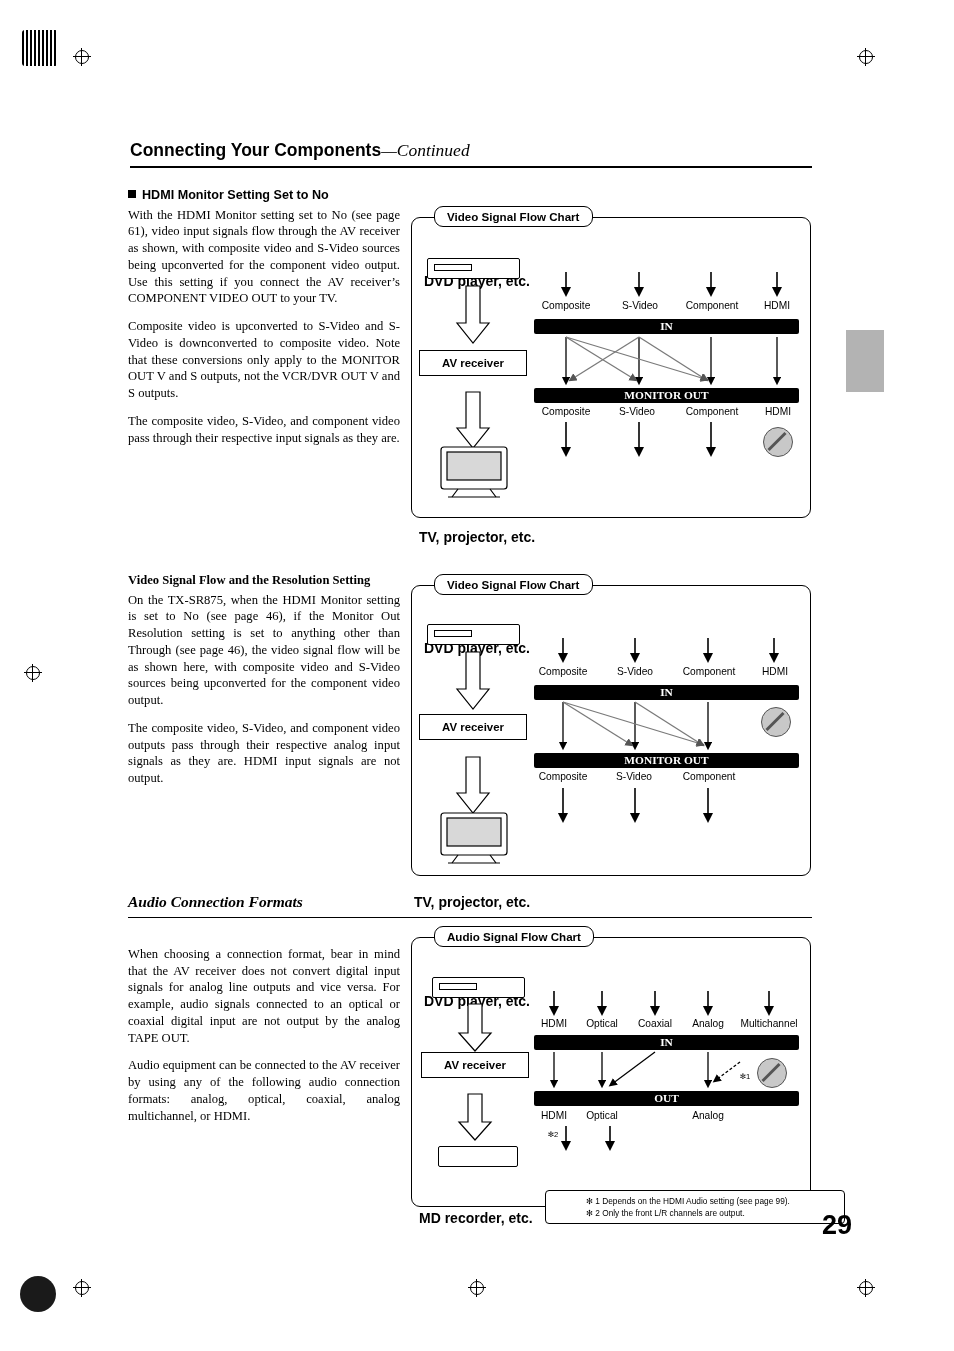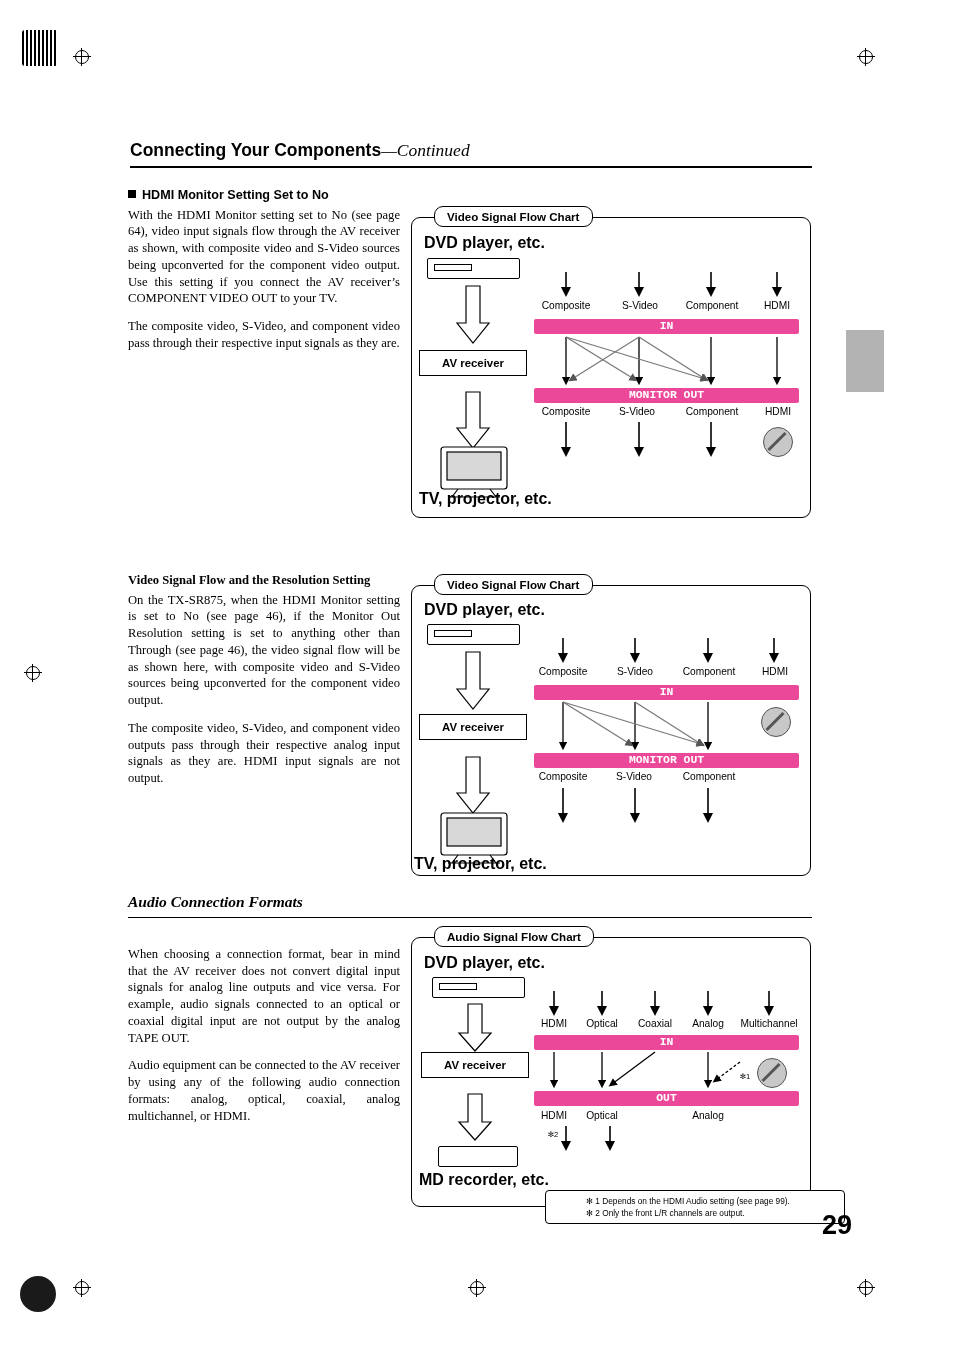--- a/index.html
+++ b/index.html
@@ -27,22 +27,22 @@
   .sq{display:inline-block;width:8px;height:8px;background:#000;margin-right:6px;vertical-align:1px;}
   p.tp{margin:0 0 11px 0;}
   .bold-serif{font-weight:bold;}
 
   
   .panel{position:absolute;border:1px solid #000;border-radius:9px;background:#fff;}
   .panel-title{position:absolute;background:#fff;border:1px solid #000;border-radius:9px;
     font-family:"Liberation Sans",sans-serif;font-weight:bold;font-size:11.6px;
     padding:3px 12px;white-space:nowrap;}
   .lbl{position:absolute;font-family:"Liberation Sans",sans-serif;font-size:10.2px;white-space:nowrap;text-align:center;}
-  .lbl-b{position:absolute;font-family:"Liberation Sans",sans-serif;font-weight:bold;font-size:16px;white-space:nowrap;}
-  .bar{position:absolute;background:#ec4899;color:#fff;font-family:Liberation Mono, monospace;
+  .lbl-b{position:absolute;font-family:"Liberation Sans",sans-serif;font-weight:bold;font-size:14px;white-space:nowrap;margin-top:39px;}
+  .bar{position:absolute;background:#000000;color:#fff;font-family:Liberation Serif, serif;
     font-weight:bold;font-size:11.4px;text-align:center;line-height:15px;height:15px;border-radius:2px;}
   .box{position:absolute;border:1px solid #000;background:#fff;}
   .boxlabel{position:absolute;border:1px solid #000;background:#fff;font-family:"Liberation Sans",sans-serif;
     font-weight:bold;font-size:11.4px;padding:6px 10px;white-space:nowrap;}
   .note{position:absolute;border:1px solid #000;border-radius:4px;font-family:"Liberation Sans",sans-serif;
     font-size:8.3px;line-height:1.45;padding:4px 6px;background:#fff;}
   .pgnum{position:absolute;font-family:"Liberation Sans",sans-serif;font-weight:bold;font-size:27px;}
   .ac-head{position:absolute;font-family:"Liberation Serif",serif;font-style:italic;font-weight:bold;font-size:15.5px;}
   .ac-rule{position:absolute;height:1px;background:#000;}
   svg{position:absolute;left:0;top:0;overflow:visible;}
@@ -79,21 +79,22 @@
 
   <div class="grey-block" style="left:846px;top:330px;width:78px;height:62px;"></div>
 
   <div class="hdr">
     <span class="t1">Connecting Your Components</span><span class="t2">—Continued</span>
   </div>
   <div class="hdr-rule"></div>
 
   <div class="lcol" style="top:187px;">
     <div class="sect-head"><span class="sq"></span><span>HDMI Monitor Setting Set to No</span></div>
-    <p class="tp">With the HDMI Monitor setting set to No (see page 64), video input signals flow through the AV receiver as shown, with composite video and S-Video sources being upconverted for the component video output. Use this setting if you connect the AV receiver’s COMPONENT VIDEO OUT to your TV.</p>
+    <p class="tp">With the HDMI Monitor setting set to No (see page 61), video input signals flow through the AV receiver as shown, with composite video and S-Video sources being upconverted for the component video output. Use this setting if you connect the AV receiver’s COMPONENT VIDEO OUT to your TV.</p>
+    <p class="tp">Composite video is upconverted to S-Video and S-Video is downconverted to composite video. Note that these conversions only apply to the MONITOR OUT V and S outputs, not the VCR/DVR OUT V and S outputs.</p>
     <p class="tp">The composite video, S-Video, and component video pass through their respective input signals as they are.</p>
   </div>
 
   <div class="lcol" style="top:572px;">
     <div class="sect-head bold-serif" style="font-family:'Liberation Serif',serif;font-size:12.6px;">Video Signal Flow and the Resolution Setting</div>
     <p class="tp" style="margin-top:3px;">On the TX-SR875, when the HDMI Monitor setting is set to No (see page 46), if the Monitor Out Resolution setting is set to anything other than Through (see page 46), the video signal flow will be as shown here, with composite video and S-Video sources being upconverted for the component video output.</p>
     <p class="tp">The composite video, S-Video, and component video outputs pass through their respective analog input signals as they are. HDMI input signals are not output.</p>
   </div>
 
   <div class="ac-head" style="left:128px;top:893px;">Audio Connection Formats</div>

